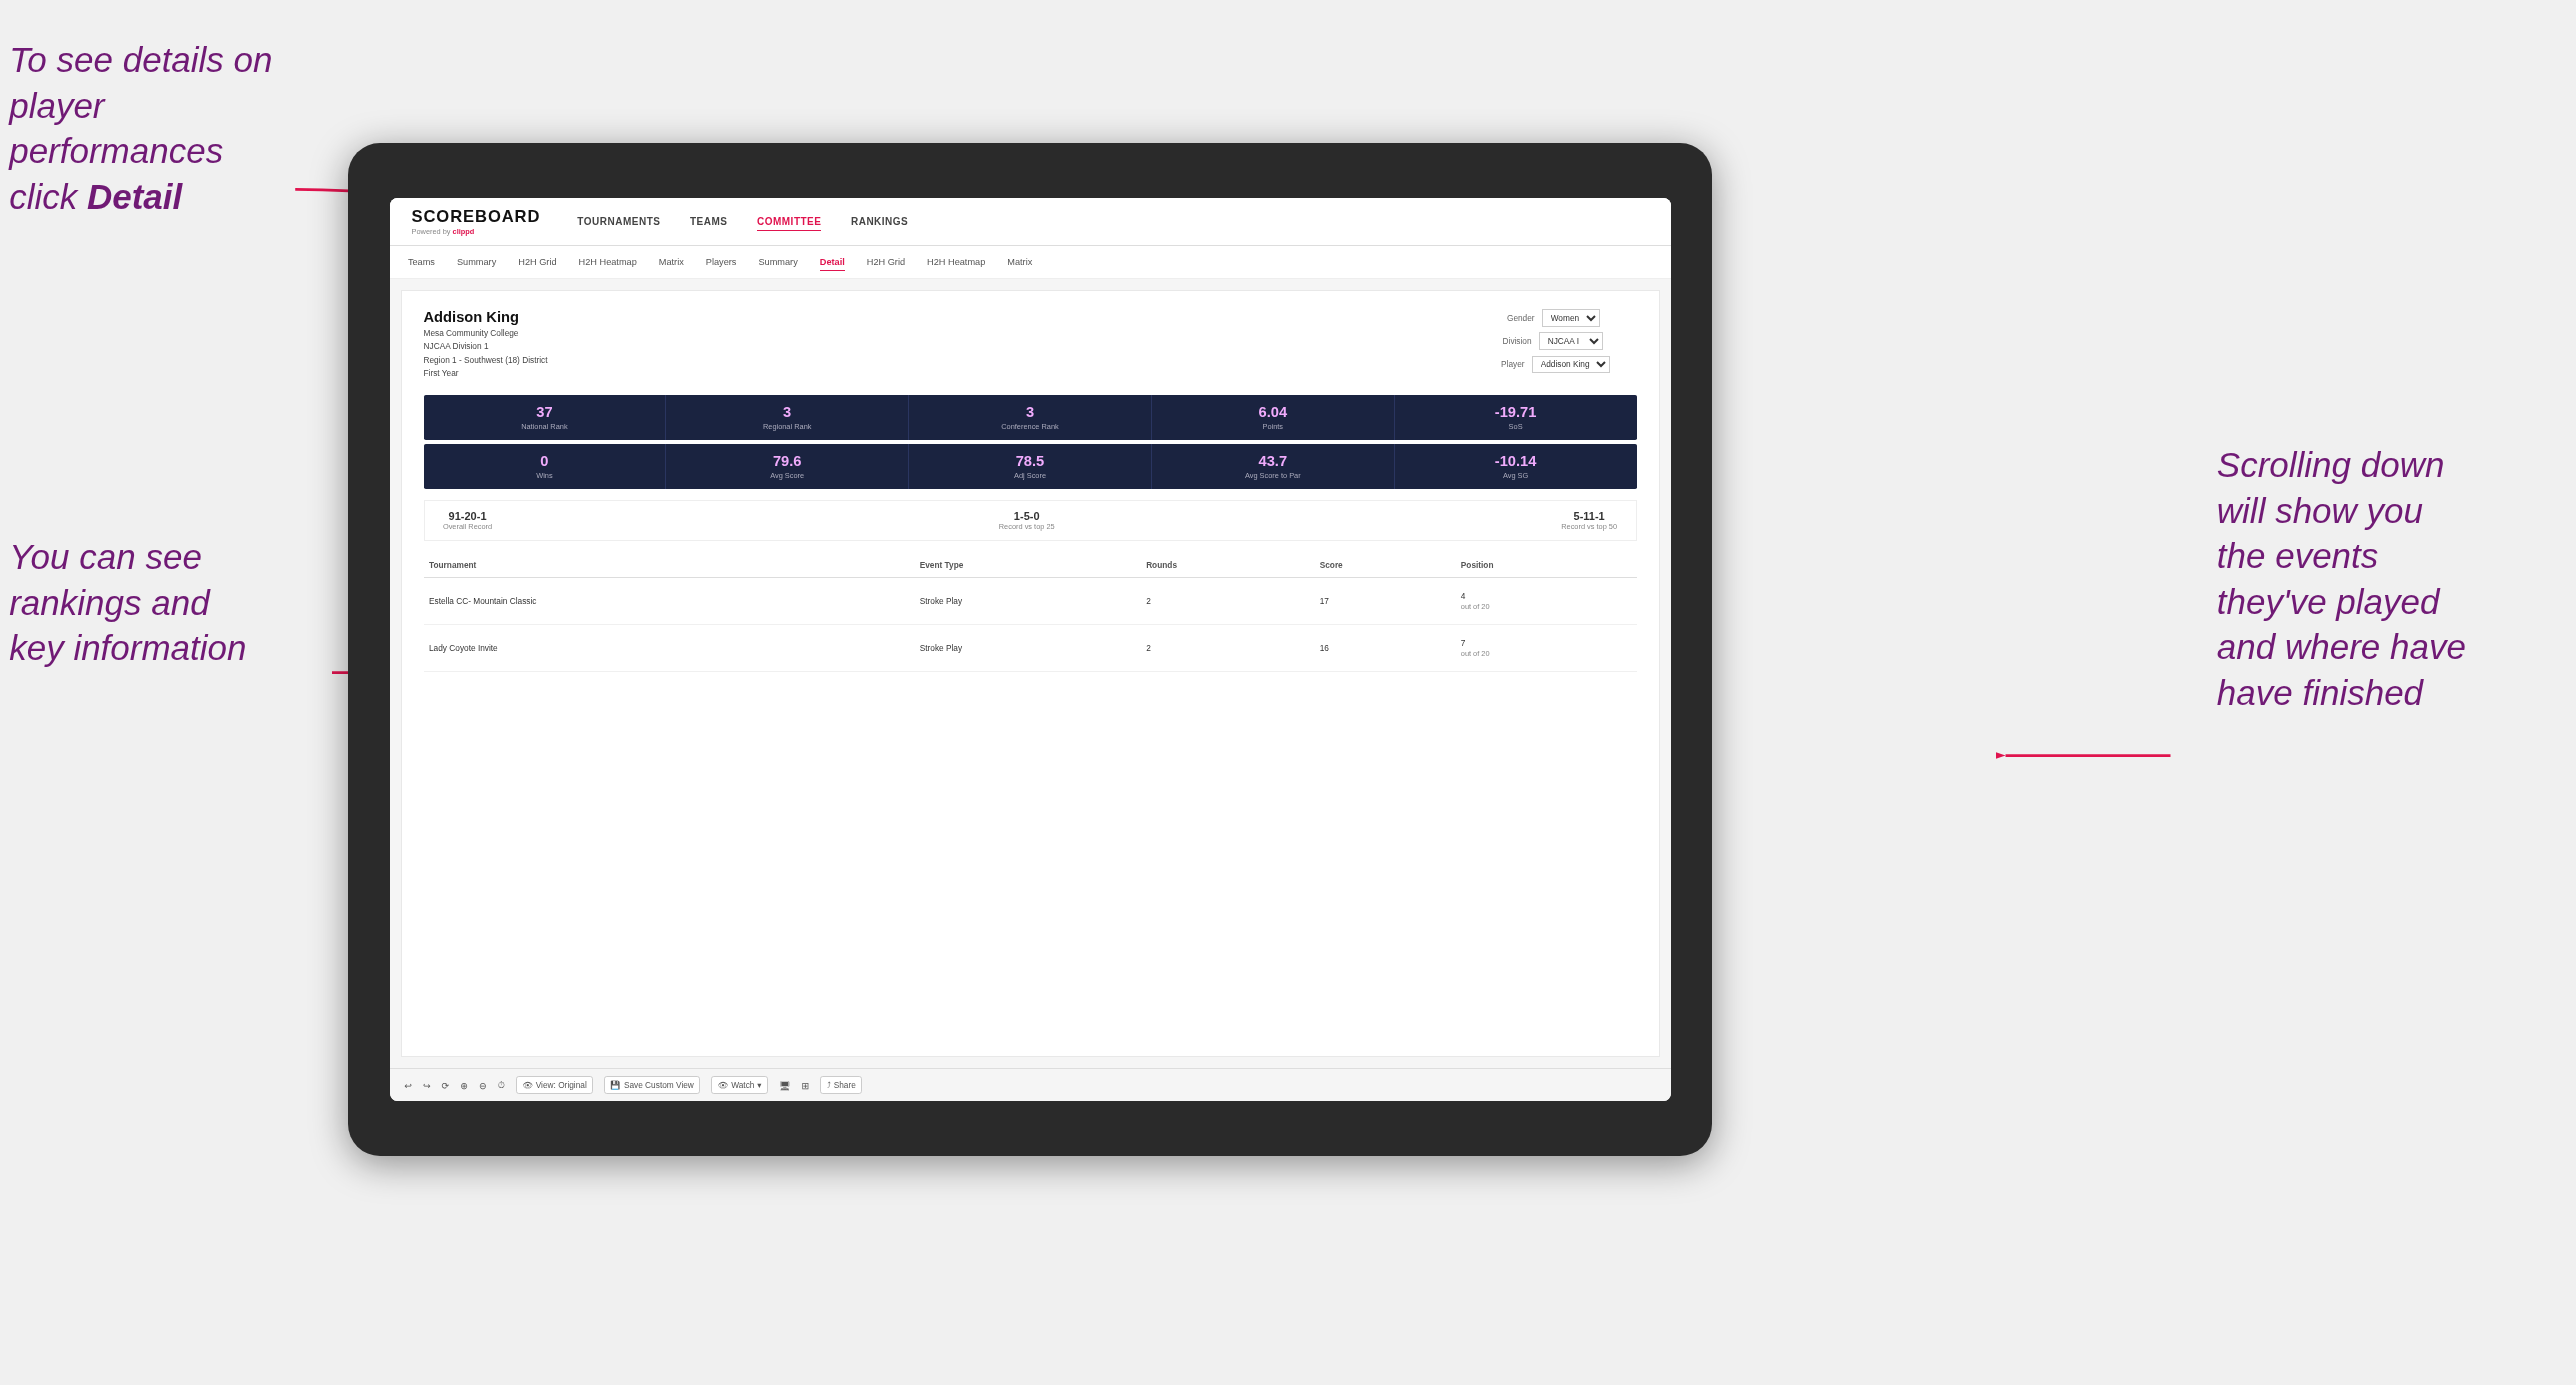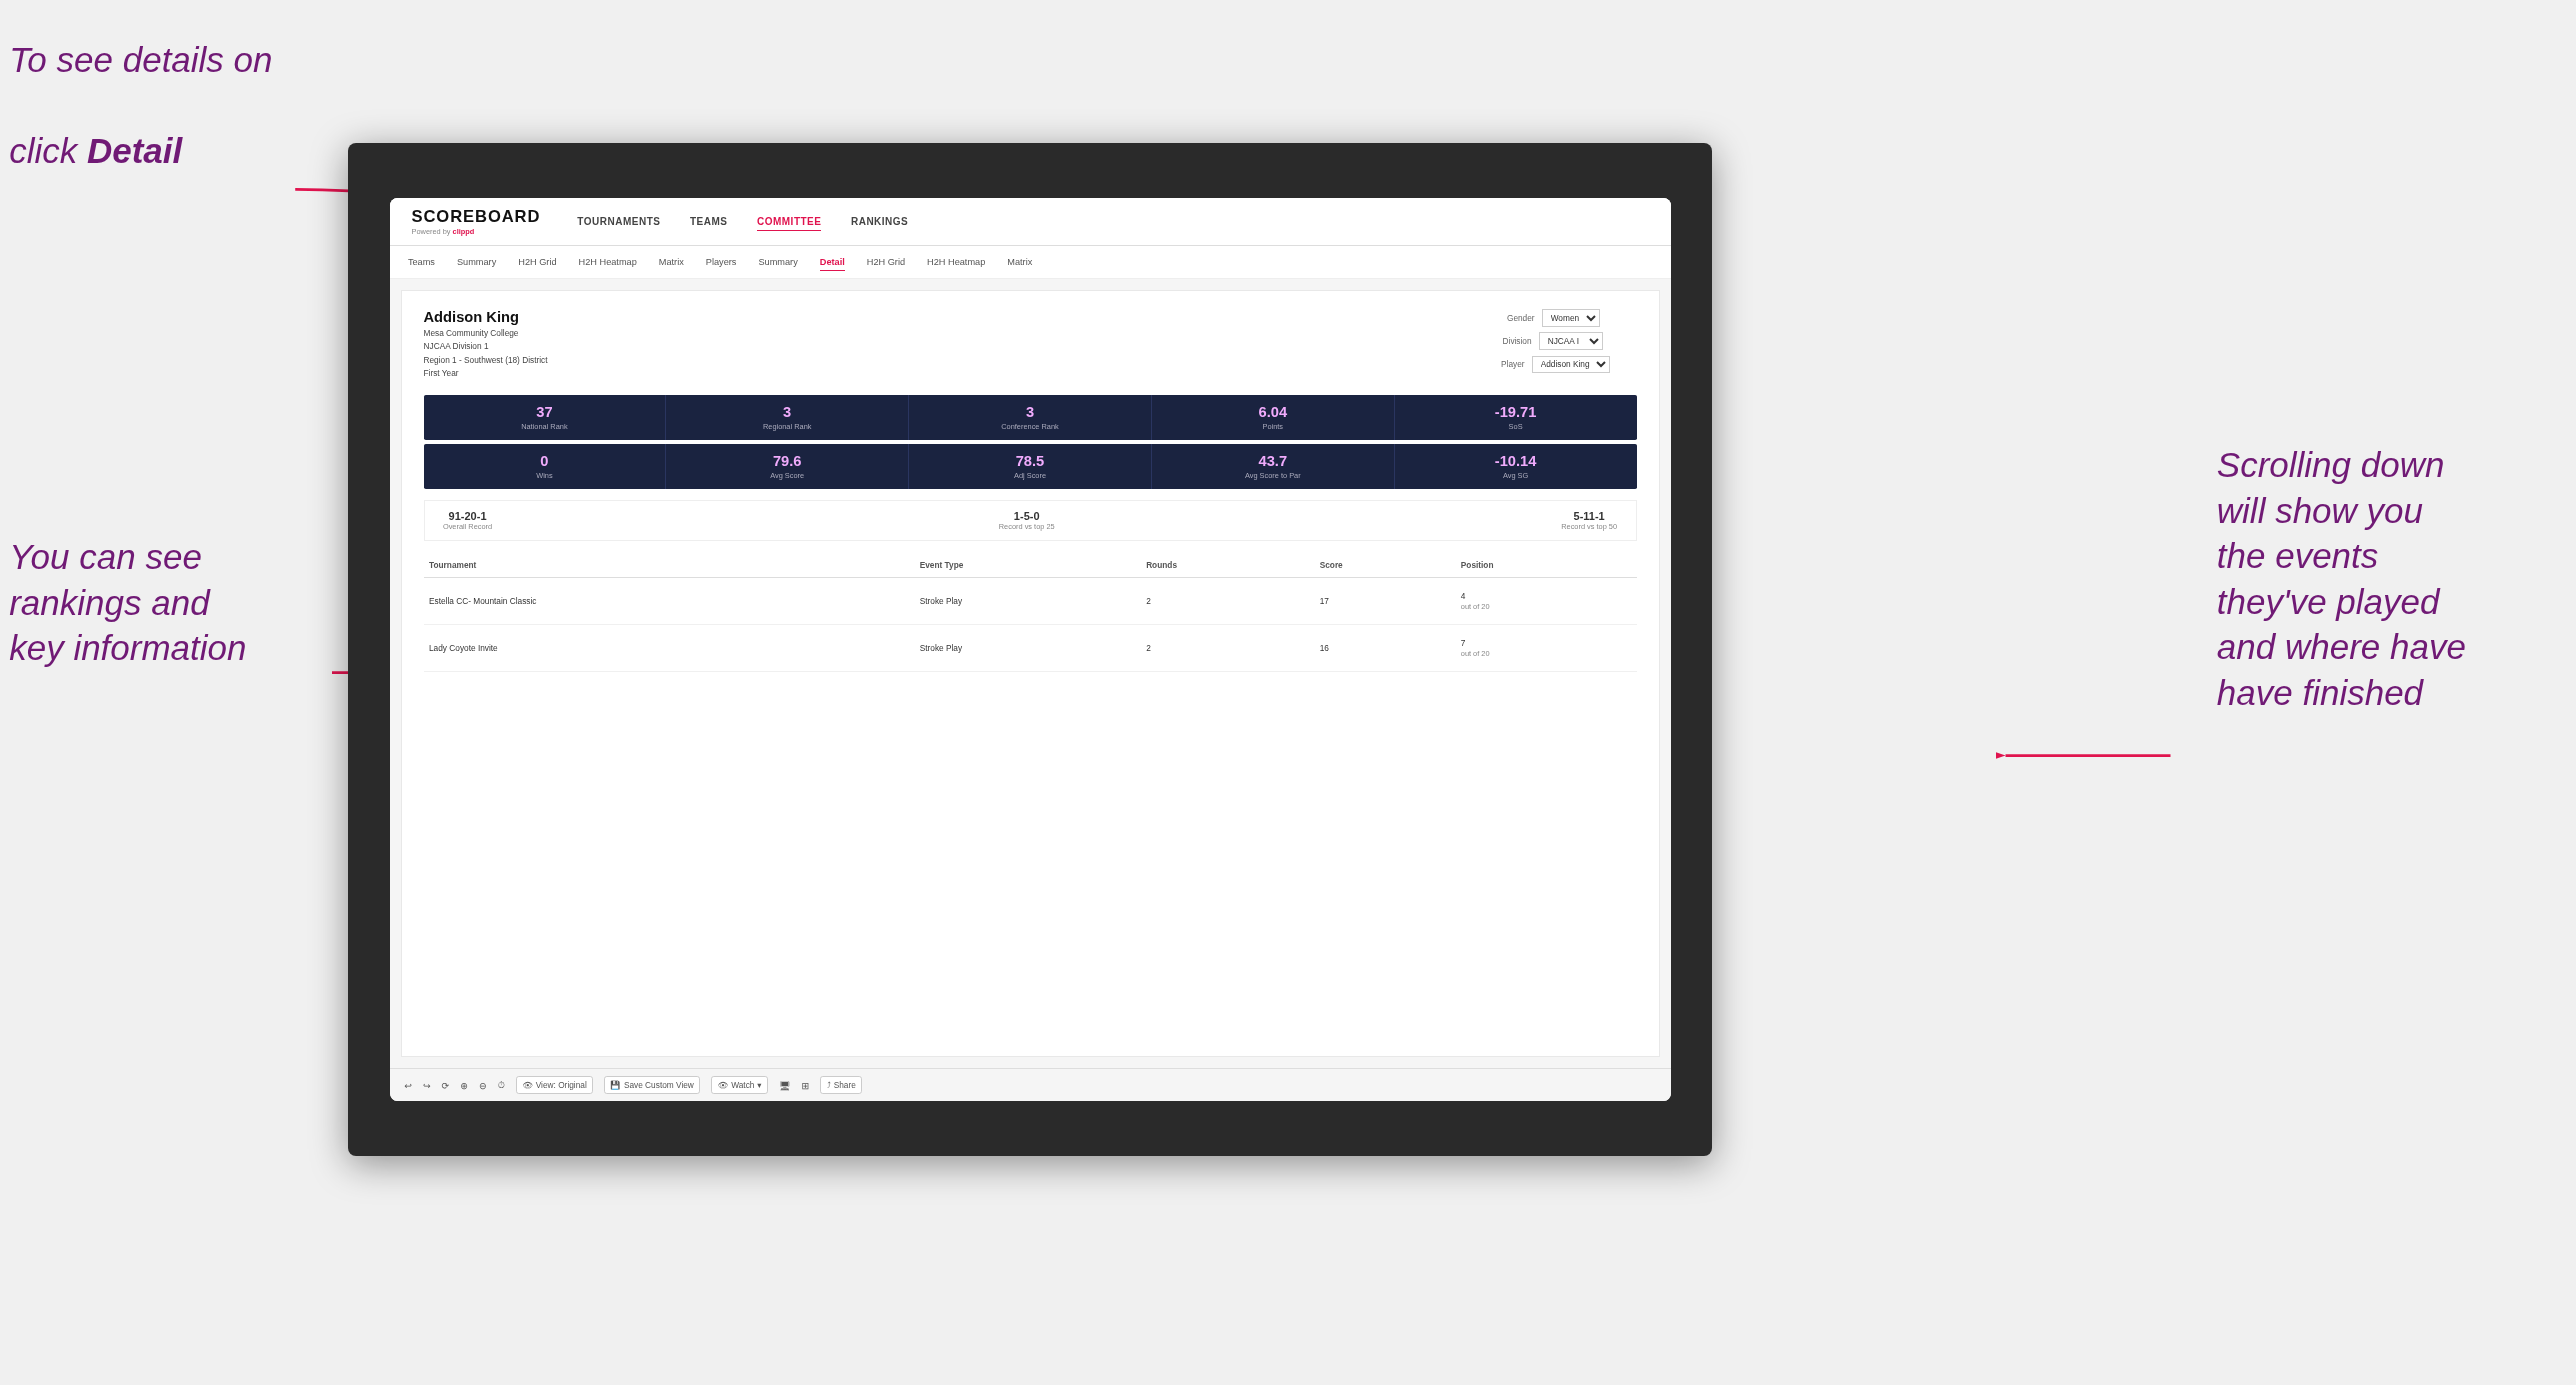--- a/index.html
+++ b/index.html
@@ -39,21 +39,21 @@
     }
 
     
     .tablet-frame {
       position: absolute;
       top: 143px;
       left: 348px;
       width: 1364px;
       height: 1013px;
       background: #2a2a2a;
-      border-radius: 8px;
+      border-radius: 32px;
       box-shadow: 0 7.4px 37px rgba(0,0,0,0.4);
       display: flex;
       align-items: center;
       justify-content: center;
     }
     .tablet-screen {
       width: 1281px;
       height: 903px;
       background: #ffffff;
       border-radius: 7.4px;
@@ -294,21 +294,21 @@
       font-size: 9.2px;
       color: #555;
       cursor: pointer;
     }
   </style>
 </head>
 <body>
 
 <div class="annotation annotation-top-left">
   <span>To see details on</span><br>
-  <br>
+  <span>player performances</span><br>
   <span>click </span><span class="bold">Detail</span>
 </div>
 
 <div class="annotation annotation-bottom-left">
   <span>You can see</span><br>
   <span>rankings and</span><br>
   <span>key information</span>
 </div>
 
 <div class="annotation annotation-right">

